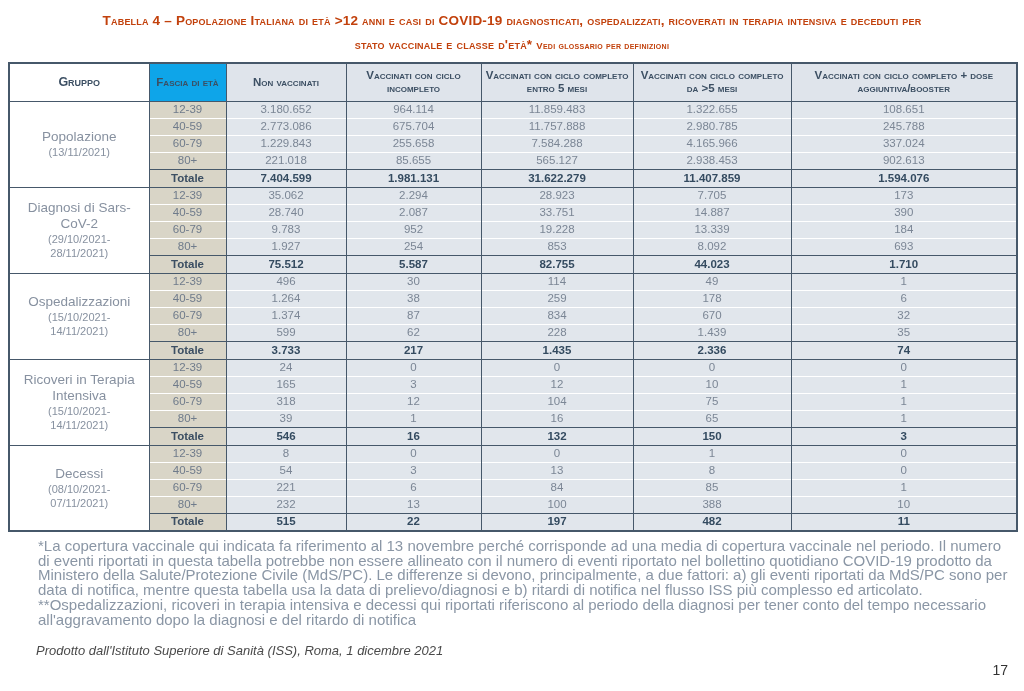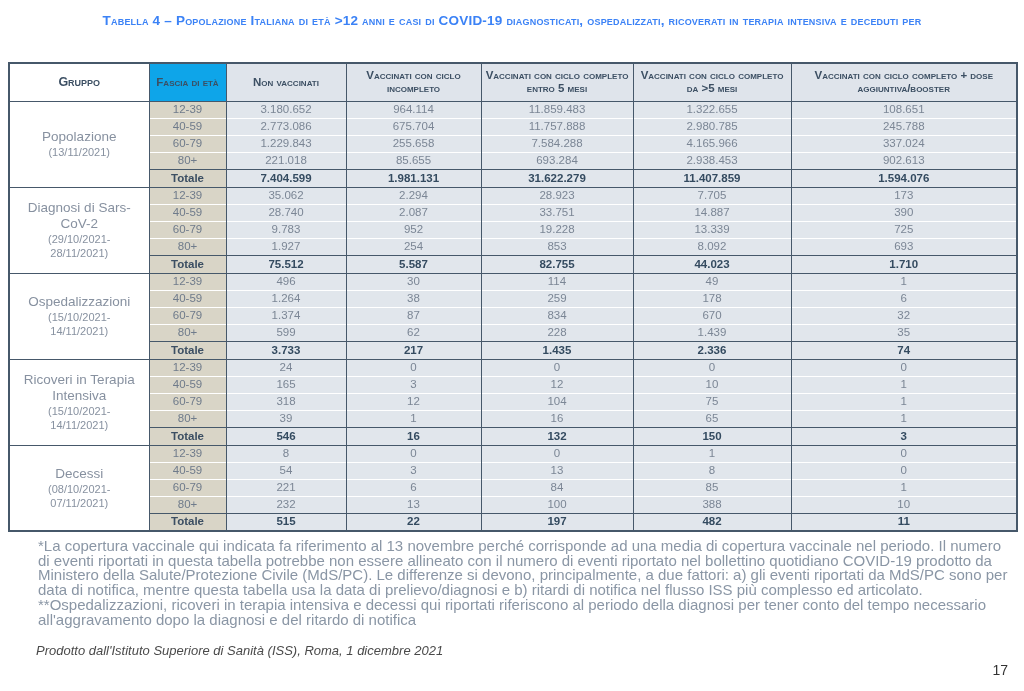--- a/index.html
+++ b/index.html
@@ -2,21 +2,21 @@
 <html><head>
 <meta charset="utf-8">
 <style>
   * { margin: 0; padding: 0; box-sizing: border-box; }
   html, body { width: 1024px; height: 691px; background: #ffffff; overflow: hidden; }
   body { font-family: "Liberation Sans", sans-serif; position: relative; }
 
   
   .doc-title {
     position: absolute; top: 9px; left: 0; width: 1024px;
-    text-align: center; color: #3b82f6; font-weight: bold;
+    text-align: center; color: #c2410c; font-weight: bold;
     font-variant: small-caps; font-size: 13.5px; line-height: 24px;
     letter-spacing: .2px;
   }
   .doc-title .note {
     font-size: 9.5px; font-weight: bold; letter-spacing: .3px;
   }
 
   
   .table-wrap { position: absolute; top: 62px; left: 8px; }
   table.main {
@@ -76,20 +76,24 @@
   .page-number {
     position: absolute; top: 662px; right: 16px;
     color: #333333; font-size: 14px;
   }
 </style>
 </head>
 <body>
 
 <div class="doc-title">
   <div>Tabella 4 – Popolazione Italiana di età &gt;12 anni e casi di COVID-19 diagnosticati, ospedalizzati, ricoverati in terapia intensiva e deceduti per</div>
+  <div>
+    <span>stato vaccinale e classe d'età*</span>
+    <span class="note">Vedi glossario per definizioni</span>
+  </div>
 </div>
 
 <div class="table-wrap">
   <table class="main">
     <colgroup>
       <col style="width:140px">
         <col style="width:77px">
         <col style="width:120px">
       <col style="width:135px">
         <col style="width:152px">
@@ -133,21 +137,21 @@
           <td class="data-cell">1.229.843</td>
           <td class="data-cell">255.658</td>
           <td class="data-cell">7.584.288</td>
           <td class="data-cell">4.165.966</td>
           <td class="data-cell">337.024</td>
         </tr>
         <tr class="age-row">
           <td class="age-cell">80+</td>
           <td class="data-cell">221.018</td>
           <td class="data-cell">85.655</td>
-          <td class="data-cell">693.284</td>
+          <td class="data-cell">565.127</td>
           <td class="data-cell">2.938.453</td>
           <td class="data-cell">902.613</td>
         </tr>
         <tr class="total-row">
           <td class="age-cell total-label">Totale</td>
           <td class="data-cell total-value">7.404.599</td>
           <td class="data-cell total-value">1.981.131</td>
           <td class="data-cell total-value">31.622.279</td>
           <td class="data-cell total-value">11.407.859</td>
           <td class="data-cell total-value">1.594.076</td>
@@ -171,21 +175,21 @@
           <td class="data-cell">33.751</td>
           <td class="data-cell">14.887</td>
           <td class="data-cell">390</td>
         </tr>
         <tr class="age-row">
           <td class="age-cell">60-79</td>
           <td class="data-cell">9.783</td>
           <td class="data-cell">952</td>
           <td class="data-cell">19.228</td>
           <td class="data-cell">13.339</td>
-          <td class="data-cell">725</td>
+          <td class="data-cell">184</td>
         </tr>
         <tr class="age-row">
           <td class="age-cell">80+</td>
           <td class="data-cell">1.927</td>
           <td class="data-cell">254</td>
           <td class="data-cell">853</td>
           <td class="data-cell">8.092</td>
           <td class="data-cell">693</td>
         </tr>
         <tr class="total-row">

